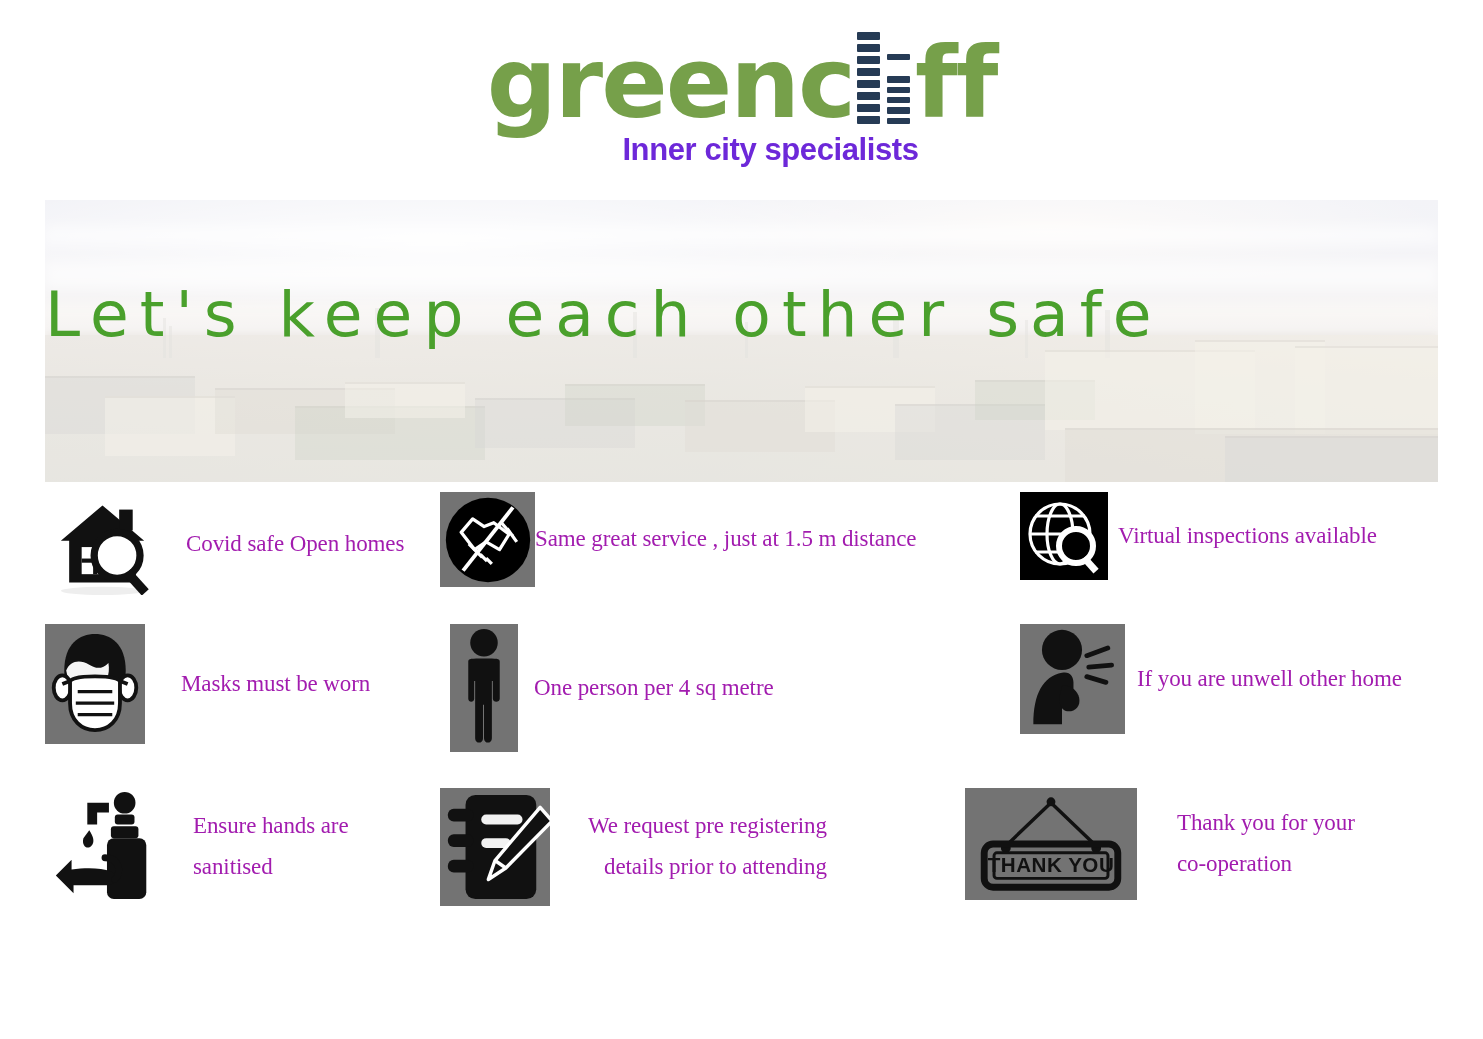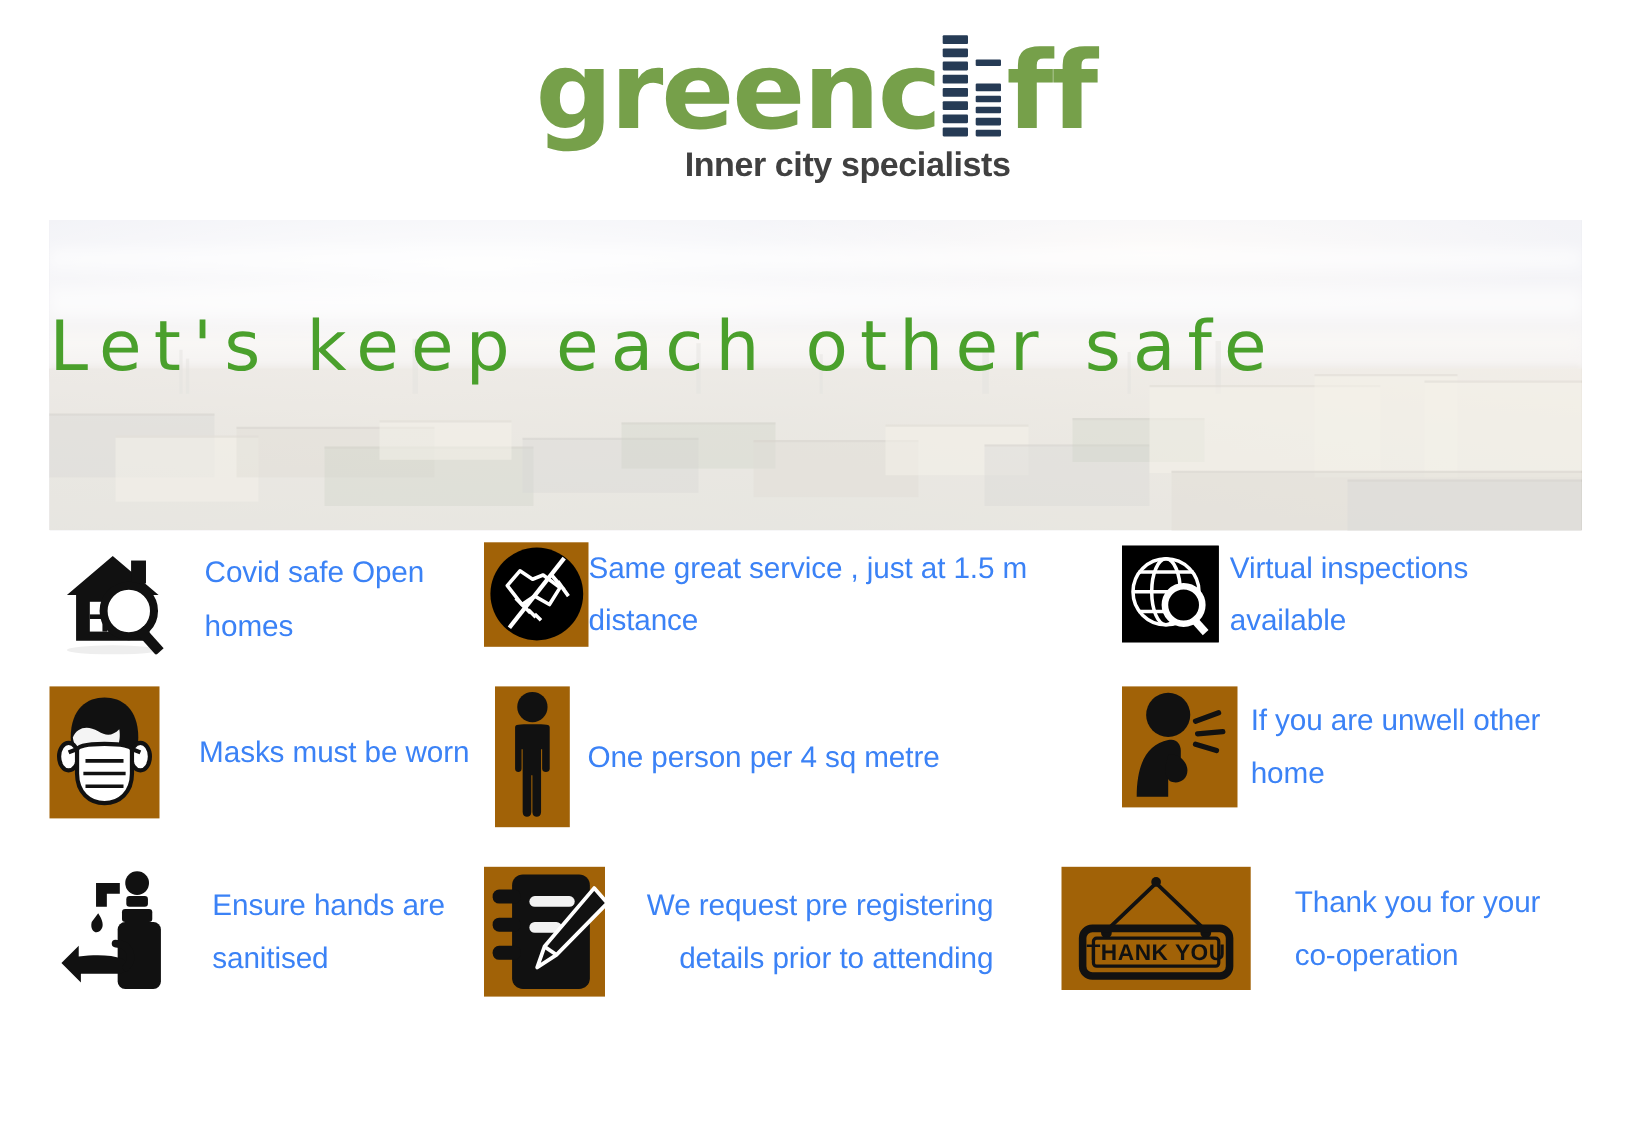--- a/index.html
+++ b/index.html
@@ -61,21 +61,21 @@
     border-radius: 1px;
   }
   .tower-l { height: 96px; }
   .tower-i { height: 96px; padding-top: 26px; box-sizing: border-box; }
   .tower-i .dotgap { height: 10px; }
 
   .logo-tagline {
     font-family: "Liberation Sans", sans-serif;
     font-weight: bold;
     font-size: 31px;
-    color: #404040;
+    color: #6d28d9;
     letter-spacing: -0.4px;
     margin-top: 4px;
     margin-left: 58px;
   }
 
   
   .hero {
     position: absolute;
     left: 45px;
     top: 200px;
@@ -166,41 +166,41 @@
 
   .cell {
     display: flex;
     align-items: center;
   }
   .cell .icon-box {
     flex: none;
     display: flex;
     align-items: center;
     justify-content: center;
-    background: #a16207;
+    background: #737373;
   }
   .cell .label {
-    font-family: Liberation Sans, sans-serif;
-    font-size: 27px;
-    color: #3b82f6;
+    font-family: Liberation Serif, serif;
+    font-size: 23px;
+    color: #a21caf;
     line-height: 1.78;
     white-space: pre-line;
     letter-spacing: -0.1px;
   }
 
   
   .r1c1 { width: 395px; }
   .r1c1 .icon-box { width: 115px; height: 105px; background: transparent; }
   .r1c1 .label { margin-left: 26px; }
 
   .r1c2 { width: 580px; }
   .r1c2 .icon-box { width: 95px; height: 95px; }
   .r1c2 .label { }
 
-  .r1c3 { width: 420px; justify-content: space-between; }
+  .r1c3 { width: 420px; }
   .r1c3 .icon-box { width: 88px; height: 88px; background: #000; }
   .r1c3 .label { margin-left: 10px; }
 
   
   .r2c1 { width: 405px; }
   .r2c1 .icon-box { width: 100px; height: 120px; }
   .r2c1 .label { margin-left: 36px; }
 
   .r2c2 { width: 570px; }
   .r2c2 .icon-box { width: 68px; height: 128px; }

